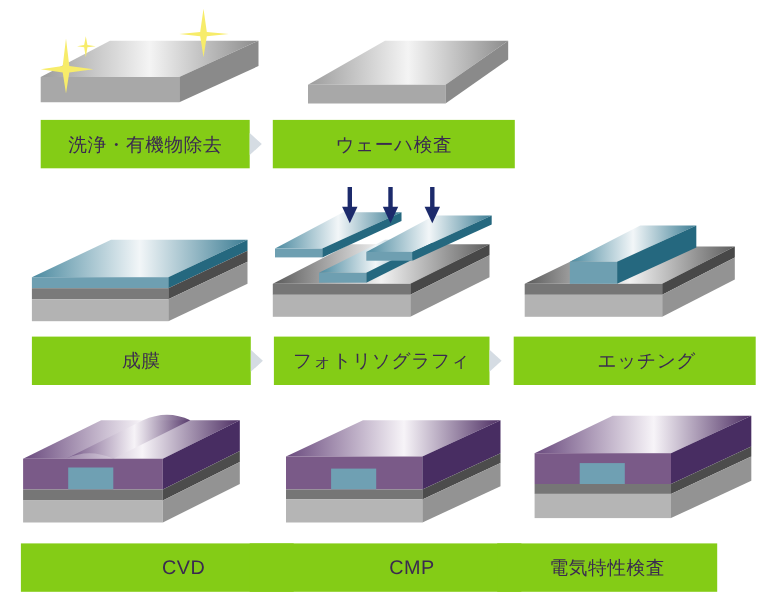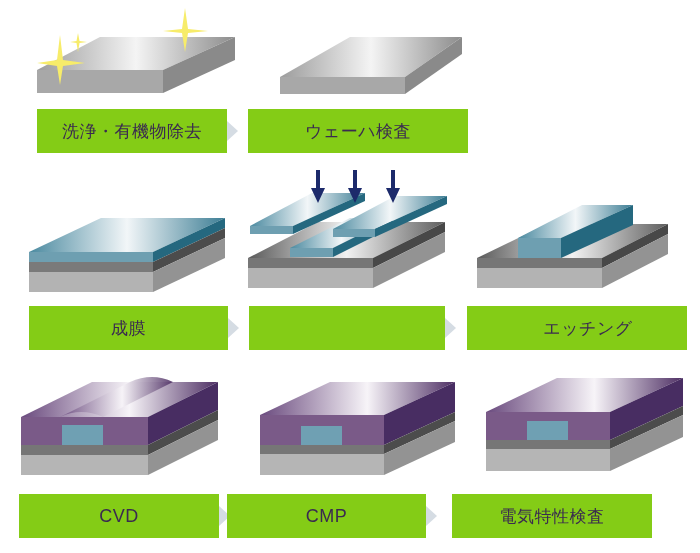--- a/index.html
+++ b/index.html
@@ -8,21 +8,21 @@
   .label {
     position: absolute;
     height: 44px;
     background: #84cc16;
     color: #3a2a50;
     font-size: 17px;
     display: flex; align-items: center; justify-content: center;
     letter-spacing: 0.5px;
     white-space: nowrap;
   }
-  .label.latin { font-family: "Liberation Sans", sans-serif; font-size: 18px; }
+  .label.latin { font-family: "Liberation Sans", sans-serif; font-size: 18px; padding-left: 48px; }
   .label .arrow {
     position: absolute;
     right: -11px; top: 12px;
     width: 0; height: 0;
     border-top: 10px solid transparent;
     border-bottom: 10px solid transparent;
     border-left: 11px solid #d5dce3;
   }
 </style>
 </head>
@@ -159,20 +159,21 @@
 </div>
 <div class="label" style="left:248px; top:109px; width:220px;">
   <span>ウェーハ検査</span>
 </div>
 
 <div class="label" style="left:29px; top:306px; width:199px;">
   <span>成膜</span>
   <span class="arrow"></span>
 </div>
 <div class="label" style="left:249px; top:306px; width:196px;">
+  <span>フォトリソグラフィ</span>
   <span class="arrow"></span>
 </div>
 <div class="label" style="left:467px; top:306px; width:198px;padding-left:22px;">
   <span>エッチング</span>
 </div>
 
 <div class="label latin" style="left:19px; top:494px; width:200px;">
   <span>CVD</span>
   <span class="arrow"></span>
 </div>

